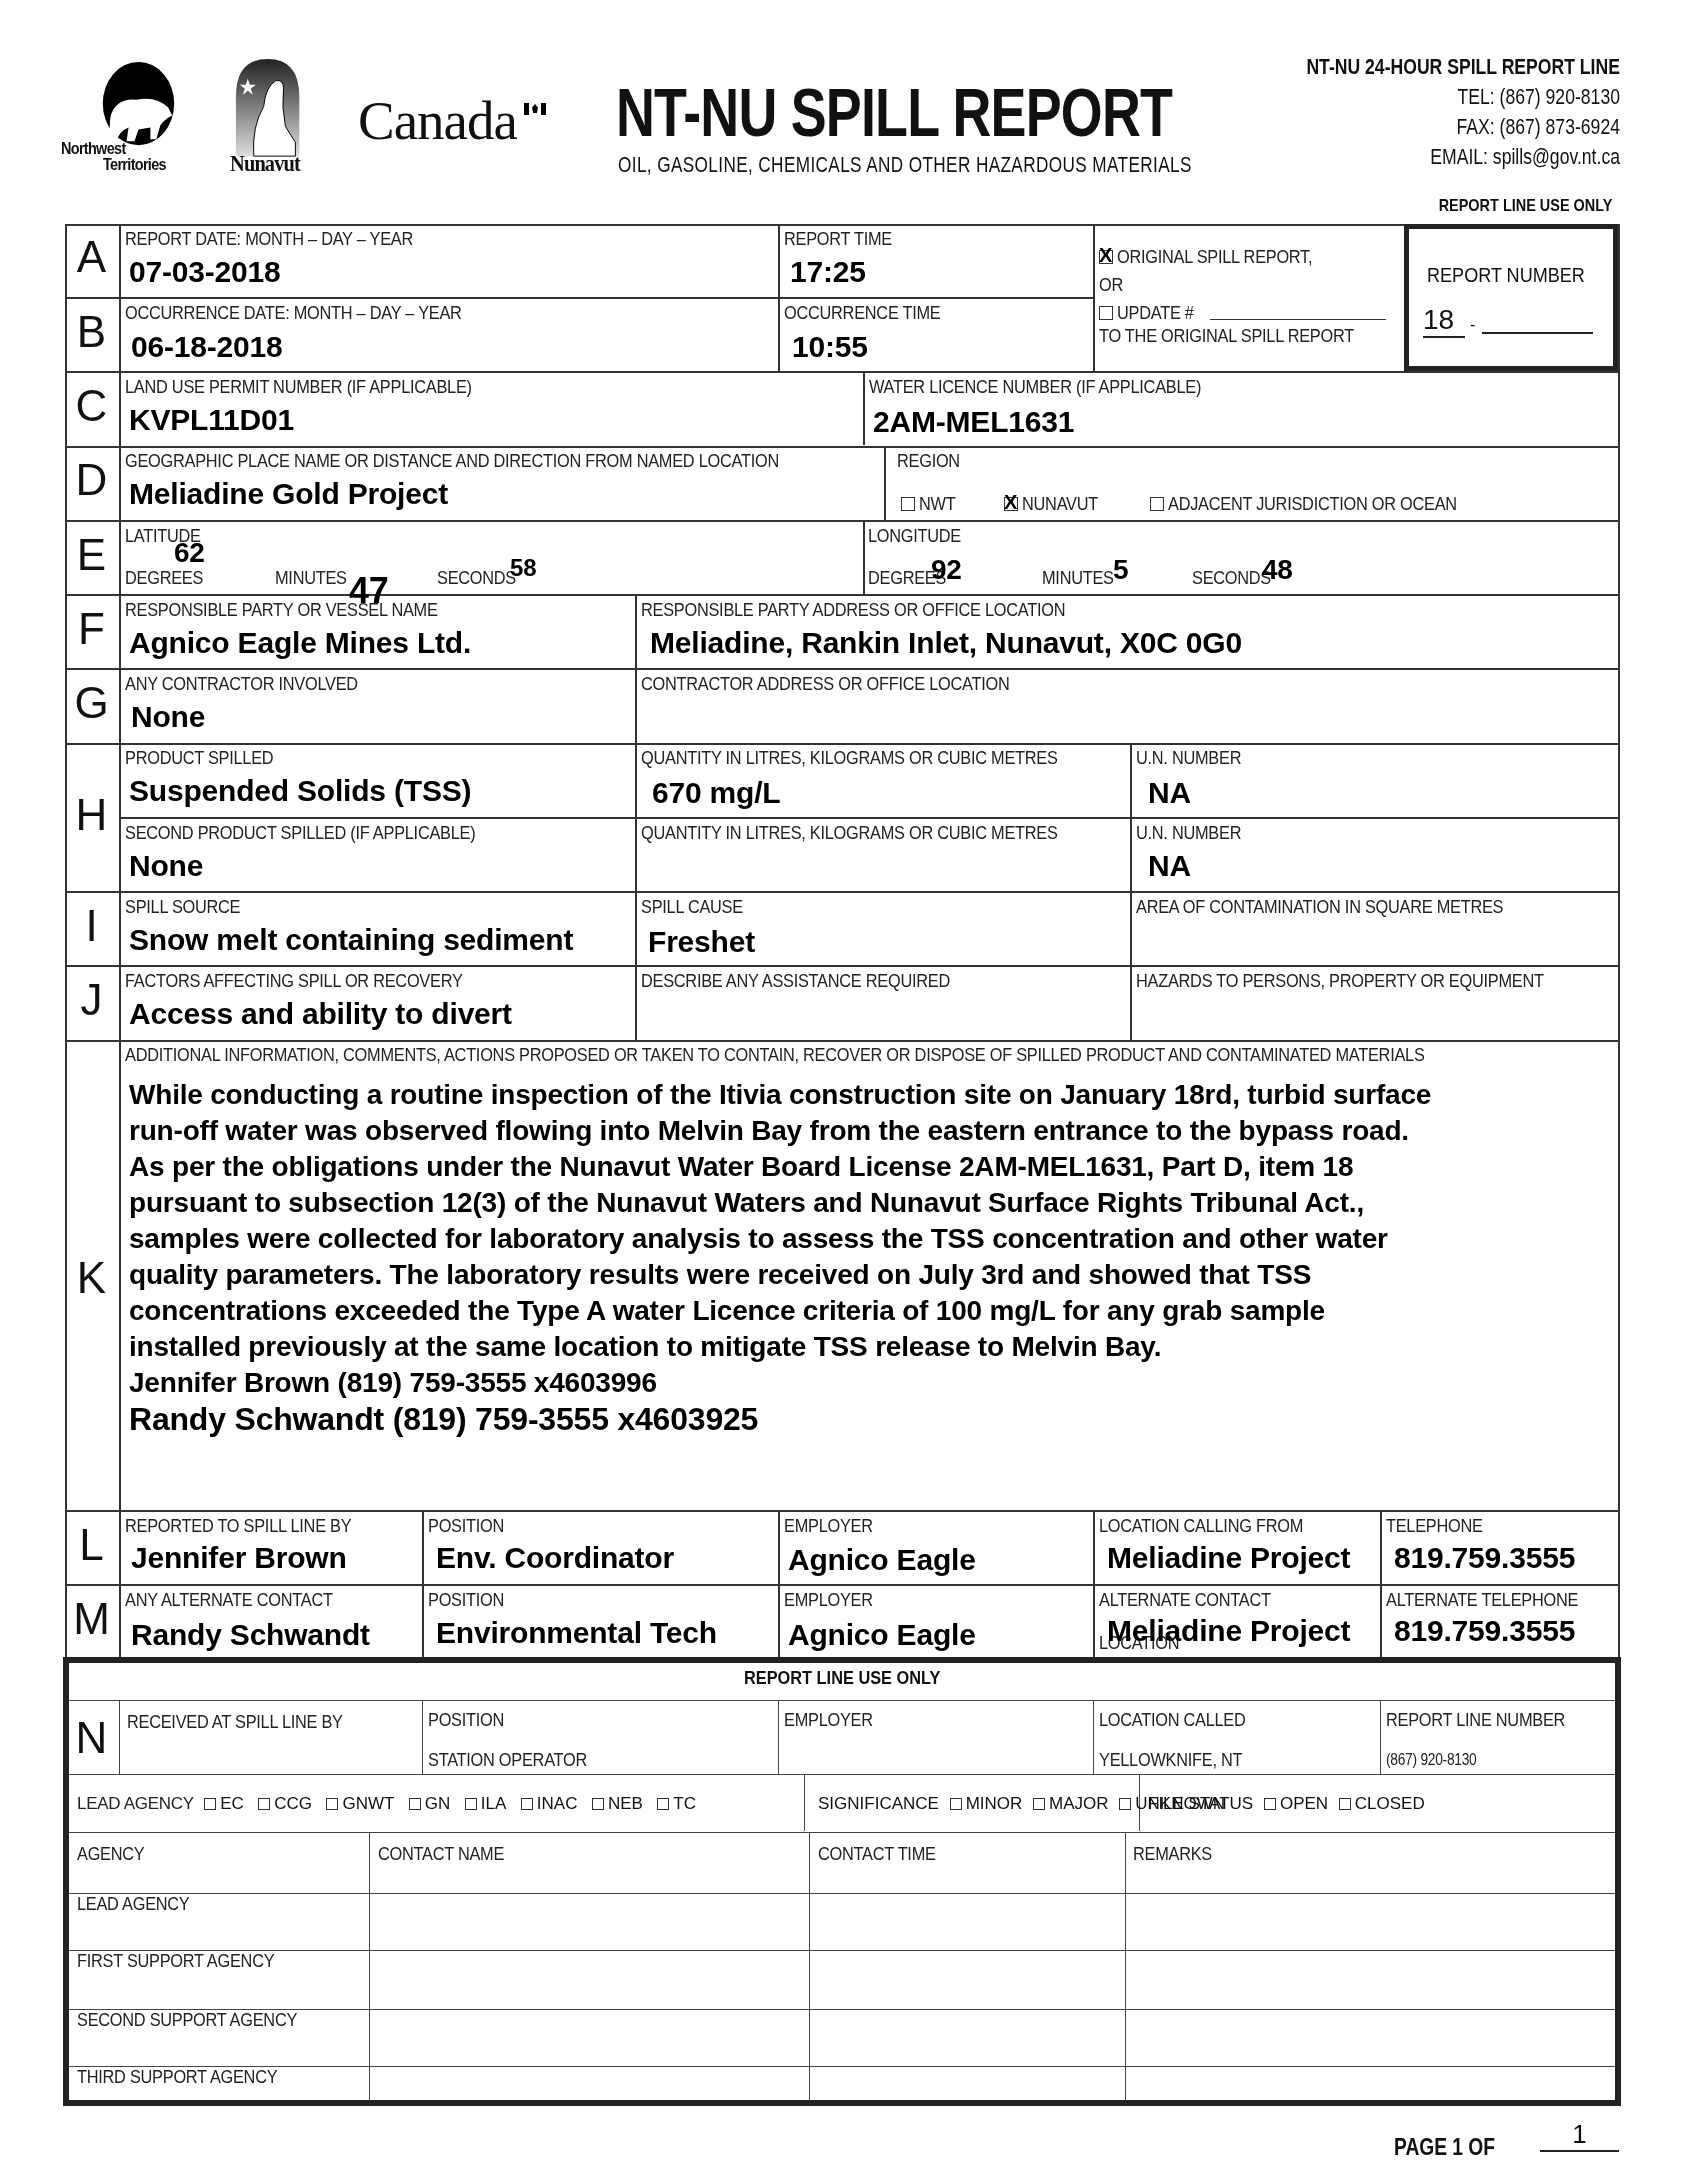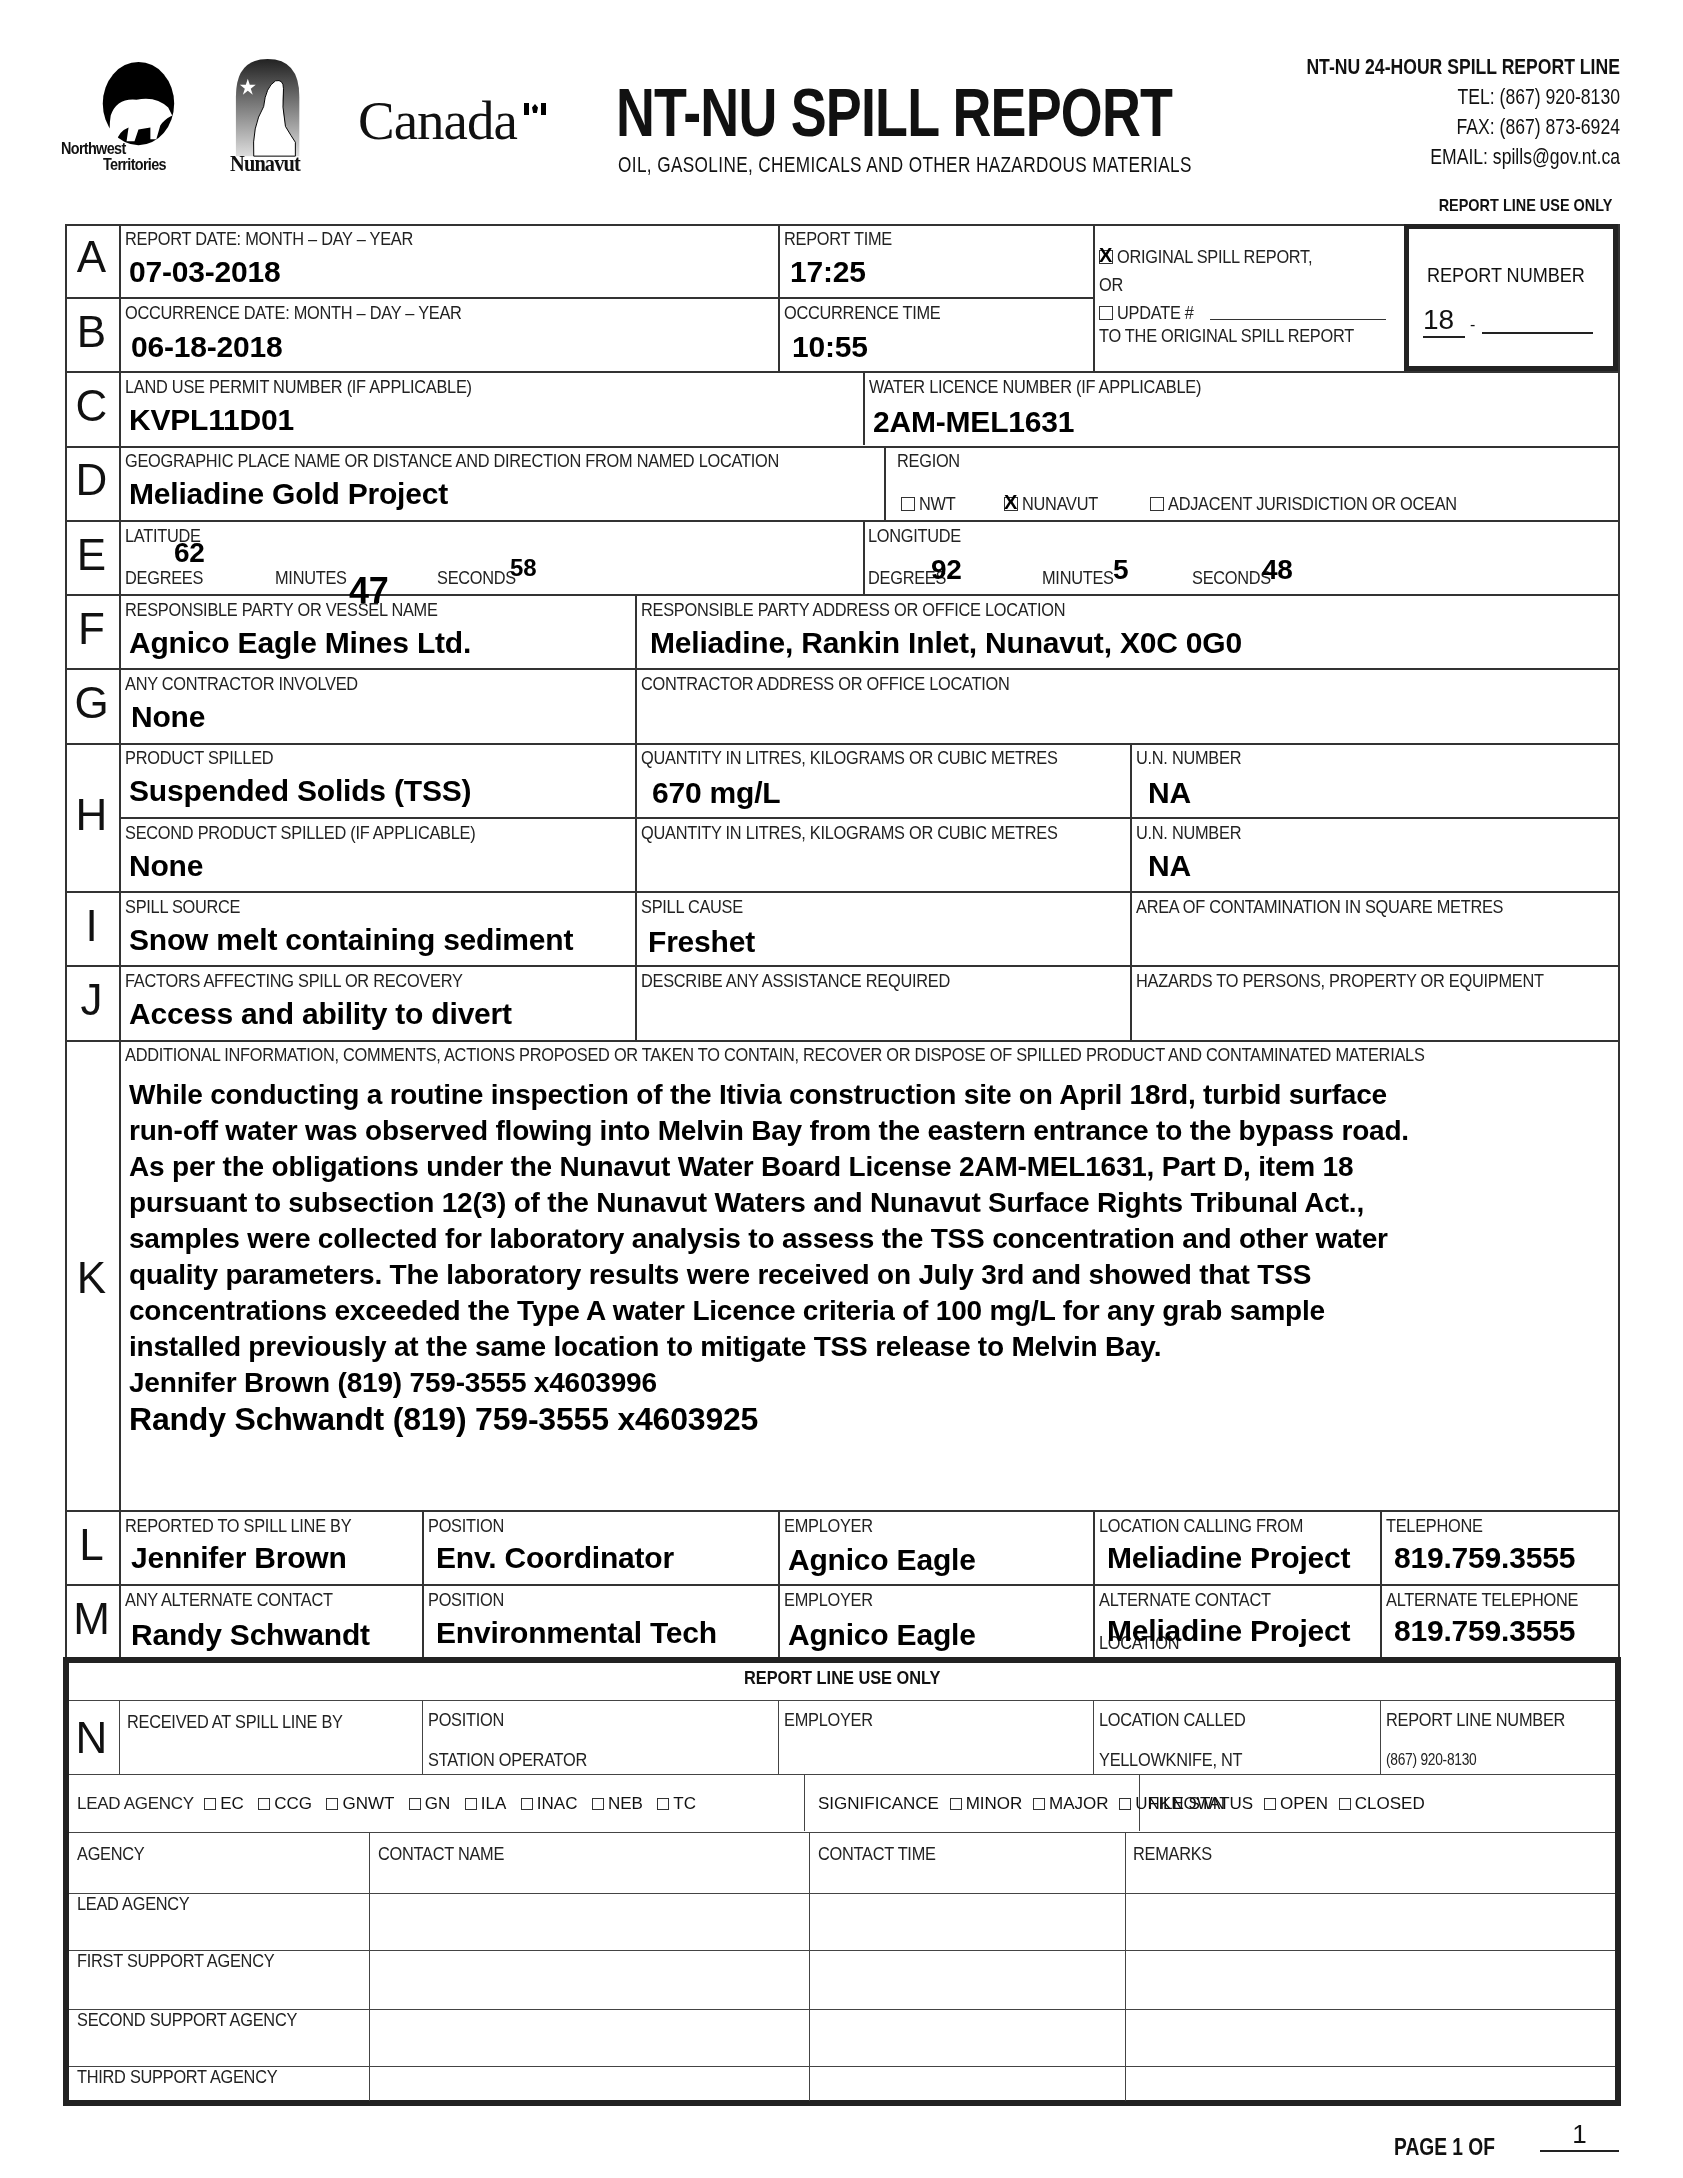--- a/index.html
+++ b/index.html
@@ -224,21 +224,21 @@
 <div class="abs lbl" style="left:125px;top:970px;">FACTORS AFFECTING SPILL OR RECOVERY</div>
 <div class="abs val" style="left:129px;top:997px;">Access and ability to divert</div>
 <div class="abs lbl" style="left:641px;top:970px;">DESCRIBE ANY ASSISTANCE REQUIRED</div>
 <div class="abs val" style="left:648px;top:997px;"></div>
 <div class="abs lbl" style="left:1136px;top:970px;">HAZARDS TO PERSONS, PROPERTY OR EQUIPMENT</div>
 <div class="abs val" style="left:1148px;top:997px;"></div>
 
 <div class="abs letter" style="left:65px;top:1253px;">K</div>
 <div class="abs lbl" style="left:125px;top:1044px;">ADDITIONAL INFORMATION, COMMENTS, ACTIONS PROPOSED OR TAKEN TO CONTAIN, RECOVER OR DISPOSE OF SPILLED PRODUCT AND CONTAMINATED MATERIALS</div>
 <div class="abs" style="left:129px;top:1077px;width:1485px;">
-  <div class="val" style="font-size:28px;line-height:36px;">While conducting a routine inspection of the Itivia construction site on April 18rd, turbid surface</div>
+  <div class="val" style="font-size:28px;line-height:36px;">While conducting a routine inspection of the Itivia construction site on January 18rd, turbid surface</div>
   <div class="val" style="font-size:28px;line-height:36px;">run-off water was observed flowing into Melvin Bay from the eastern entrance to the bypass road.</div>
   <div class="val" style="font-size:28px;line-height:36px;">As per the obligations under the Nunavut Water Board License 2AM-MEL1631, Part D, item 18</div>
   <div class="val" style="font-size:28px;line-height:36px;">pursuant to subsection 12(3) of the Nunavut Waters and Nunavut Surface Rights Tribunal Act.,</div>
   <div class="val" style="font-size:28px;line-height:36px;">samples were collected for laboratory analysis to assess the TSS concentration and other water</div>
   <div class="val" style="font-size:28px;line-height:36px;">quality parameters. The laboratory results were received on July 3rd and showed that TSS</div>
   <div class="val" style="font-size:28px;line-height:36px;">concentrations exceeded the Type A water Licence criteria of 100 mg/L for any grab sample</div>
   <div class="val" style="font-size:28px;line-height:36px;">installed previously at the same location to mitigate TSS release to Melvin Bay.</div>
   <div class="val" style="font-size:28px;line-height:36px;">Jennifer Brown (819) 759-3555 x4603996</div>
   <div class="val" style="font-size:32px;line-height:36px;">Randy Schwandt (819) 759-3555 x4603925</div>
 </div>

